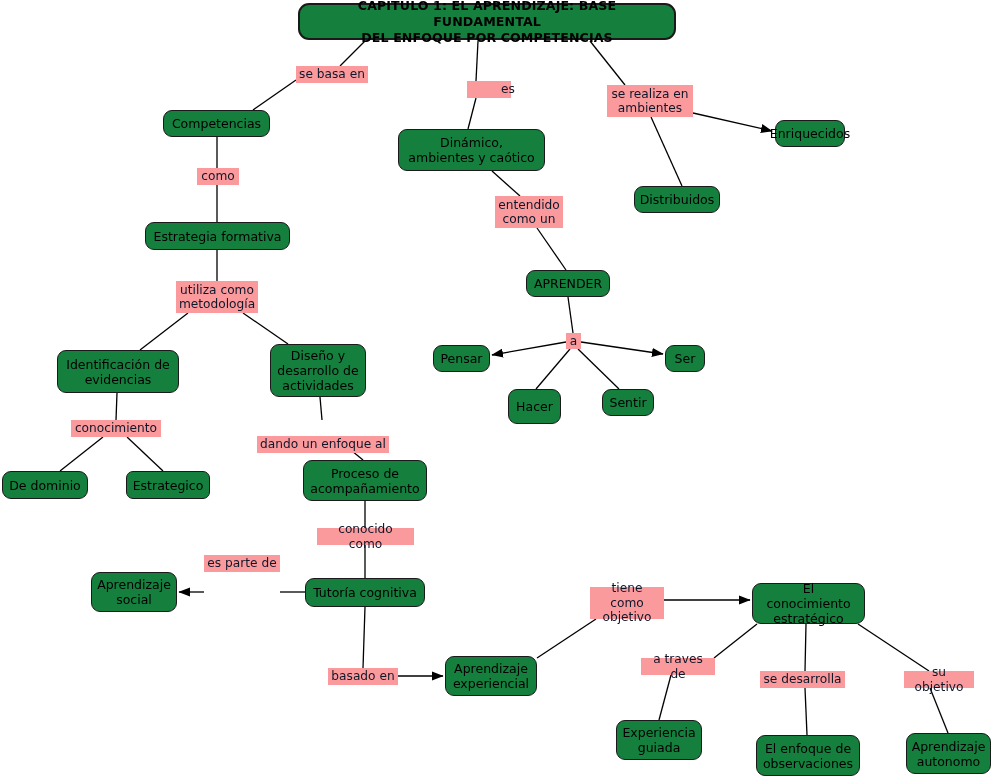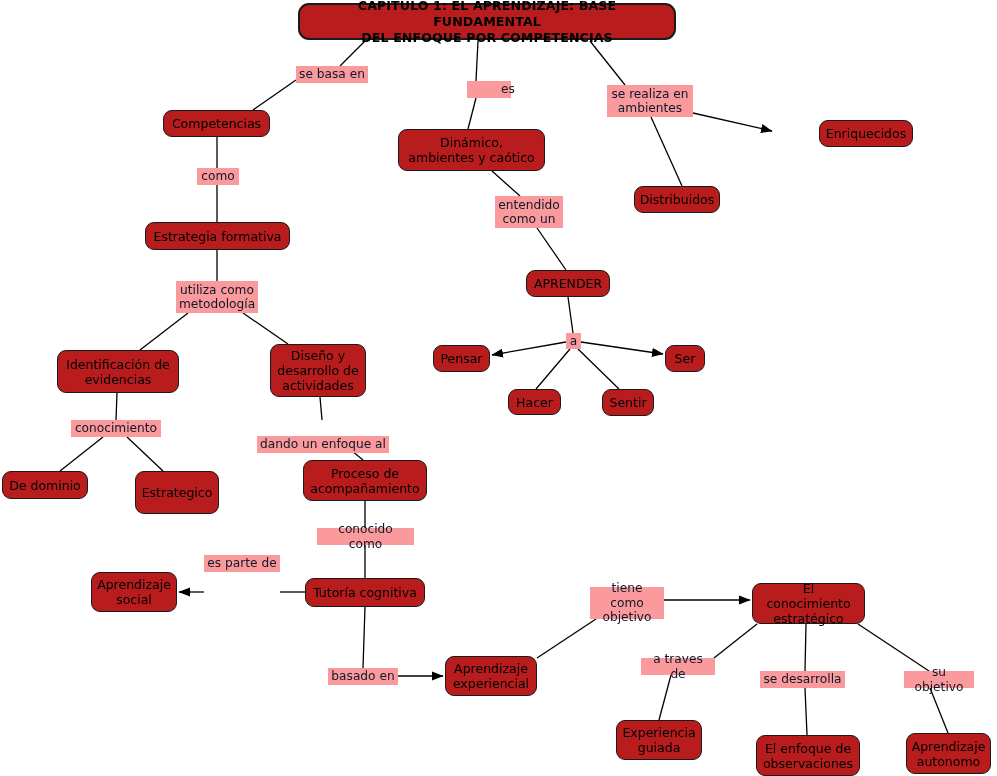--- a/index.html
+++ b/index.html
@@ -22,21 +22,21 @@
     position: absolute;
     left: 0;
     top: 0;
     width: 997px;
     height: 776px;
     pointer-events: none;
   }
   .node {
     position: absolute;
     box-sizing: border-box;
-    background: #b91c1c;
+    background: #15803d;
     border: 1.6px solid #1a1a1a;
     border-radius: 9px;
     color: #000000;
     font-size: 12.5px;
     line-height: 15px;
     display: flex;
     align-items: center;
     justify-content: center;
     text-align: center;
     padding: 2px 6px;
@@ -122,36 +122,36 @@
       <div class="node title" style="left: 298px; top: 3px; width: 378px; height: 37px;">CAPITULO 1: EL APRENDIZAJE: BASE FUNDAMENTAL
 DEL ENFOQUE POR COMPETENCIAS</div>
       <div class="node" style="left: 163px; top: 110px; width: 107px; height: 27px;">Competencias</div>
       <div class="node" style="left: 145px; top: 222px; width: 145px; height: 28px;">Estrategia formativa</div>
       <div class="node" style="left: 57px; top: 350px; width: 122px; height: 43px;">Identificación de
 evidencias</div>
       <div class="node" style="left: 270px; top: 344px; width: 96px; height: 53px;">Diseño y
 desarrollo de
 actividades</div>
       <div class="node" style="left: 2px; top: 471px; width: 86px; height: 28px;">De dominio</div>
-      <div class="node" style="left: 135px; top: 471px; width: 84px; height: 43px;">Estrategico</div>
+      <div class="node" style="left: 126px; top: 471px; width: 84px; height: 28px; border-radius: 7px;">Estrategico</div>
       <div class="node" style="left: 303px; top: 460px; width: 124px; height: 41px;">Proceso de
 acompañamiento</div>
       <div class="node" style="left: 305px; top: 578px; width: 120px; height: 29px;">Tutoría cognitiva</div>
       <div class="node" style="left: 91px; top: 572px; width: 86px; height: 40px;">Aprendizaje
 social</div>
       <div class="node" style="left: 445px; top: 656px; width: 92px; height: 40px;">Aprendizaje
 experiencial</div>
       <div class="node" style="left: 398px; top: 129px; width: 147px; height: 42px;">Dinámico,
 ambientes y caótico</div>
       <div class="node" style="left: 526px; top: 270px; width: 84px; height: 27px;">APRENDER</div>
       <div class="node" style="left: 433px; top: 345px; width: 57px; height: 27px;">Pensar</div>
-      <div class="node" style="left: 508px; top: 389px; width: 53px; height: 26px;">Hacer</div>
+      <div class="node" style="left: 508px; top: 389px; width: 53px; height: 35px;">Hacer</div>
       <div class="node" style="left: 602px; top: 389px; width: 52px; height: 27px;">Sentir</div>
       <div class="node" style="left: 665px; top: 345px; width: 40px; height: 27px;">Ser</div>
-      <div class="node" style="left: 819px; top: 120px; width: 94px; height: 27px;">Enriquecidos</div>
+      <div class="node" style="left: 775px; top: 120px; width: 70px; height: 27px;">Enriquecidos</div>
       <div class="node" style="left: 634px; top: 186px; width: 86px; height: 27px;">Distribuidos</div>
       <div class="node" style="left: 752px; top: 583px; width: 113px; height: 41px;">El conocimiento
 estratégico</div>
       <div class="node" style="left: 616px; top: 720px; width: 86px; height: 40px;">Experiencia
 guiada</div>
       <div class="node" style="left: 756px; top: 735px; width: 104px; height: 41px;">El enfoque de
 observaciones</div>
       <div class="node" style="left: 906px; top: 733px; width: 85px; height: 41px;">Aprendizaje
 autonomo</div>
     </div>

